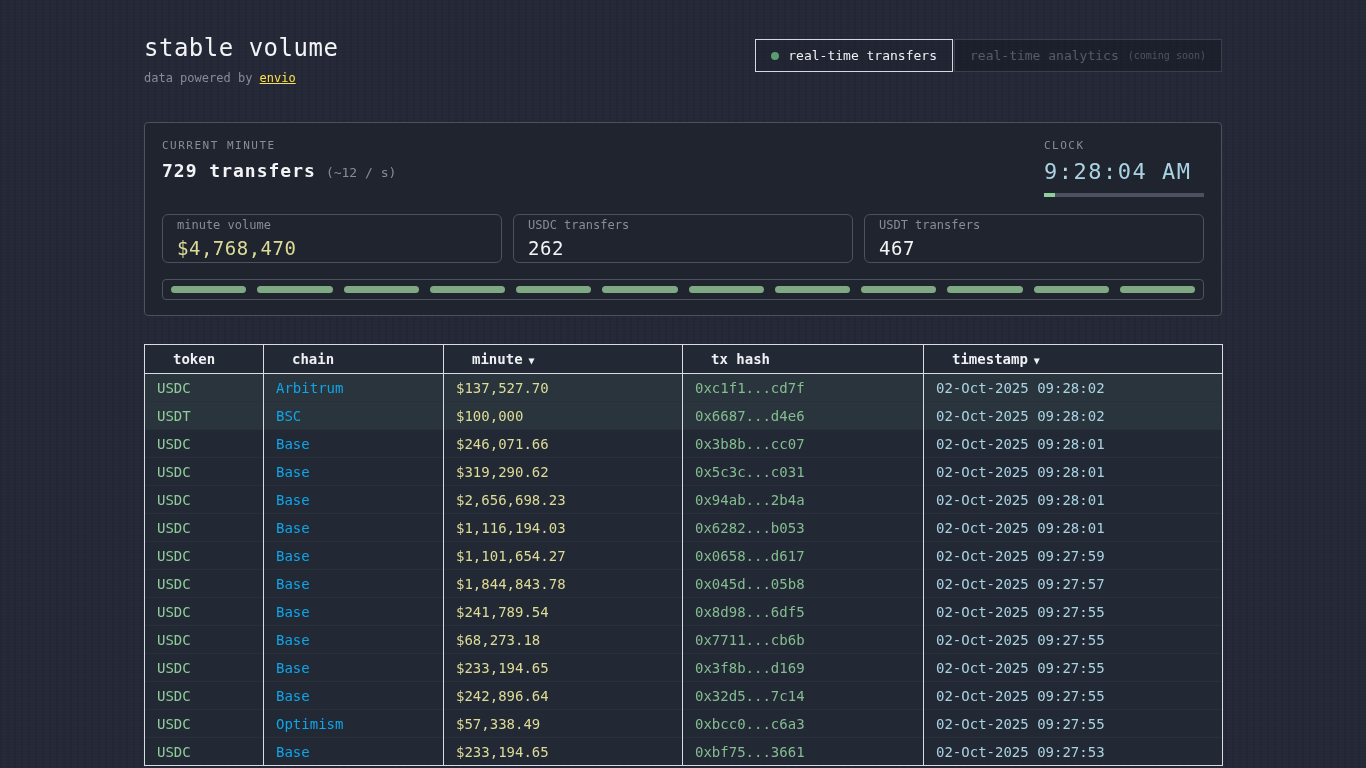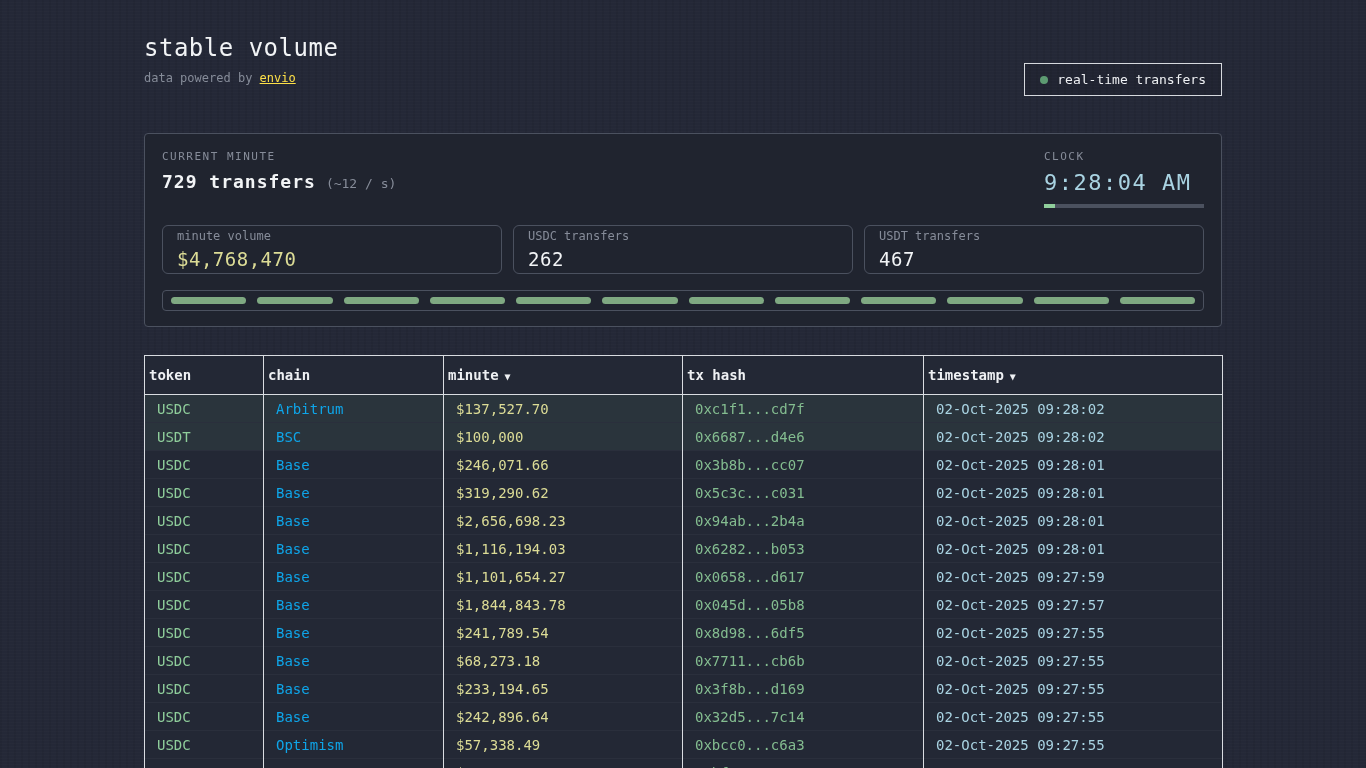--- a/index.html
+++ b/index.html
@@ -12,21 +12,21 @@
     font-family:"DejaVu Sans Mono","Liberation Mono",monospace;
     color:#eef0f3;
   }
   .page { width:1078px; margin:0 auto; }
 
   
   .topbar { padding-top:34px; display:flex; justify-content:space-between; align-items:flex-start; }
   .title { font-size:24px; font-weight:500; color:#f2f4f6; letter-spacing:0.5px; }
   .subtitle { margin-top:9px; font-size:12px; color:#868c99; }
   .subtitle a { color:#fde047; text-decoration:underline; cursor:pointer; }
-  .tabs { display:flex; gap:1px; margin-top:29px; }
+  .tabs { display:flex; gap:1px; margin-top:5px; }
   .tab { font-size:13px; padding:8px 15px; display:flex; align-items:center; gap:9px; white-space:nowrap; }
   .tab.active { border:1px solid #d6d9de; color:#eef0f3; cursor:pointer; background:rgba(0,0,0,0.08); }
   .tab.disabled { border:1px solid #3a3f4d; color:#565c69; background:rgba(20,23,31,0.45); }
   .dot { width:8px; height:8px; border-radius:50%; background:var(--accent-green-dim,#5d9b72); }
   .tab .suffix { font-size:10px; color:#4e5461; }
 
   
   .stats-card { margin-top:37px; border:1px solid #4b515f; border-radius:4px; background:#20242f; padding:16px 17px 15px; }
   .stats-top { display:flex; justify-content:space-between; }
   .eyebrow { font-size:11px; letter-spacing:1.5px; color:#868c99; }
@@ -45,21 +45,21 @@
   .mini-value.yellow { color:var(--accent-yellow,#dcdc96); }
 
   .activity-bar { margin-top:16px; border:1px solid #4b515f; border-radius:4px; padding:6px 8px; display:flex; gap:11px; }
   .activity-seg { flex:1; height:7px; border-radius:4px; background:var(--seg-green,#7fa982); }
 
   
   .table-wrap { margin-top:28px; }
   table { width:100%; border-collapse:collapse; border:1px solid #d9dce1; background:#232835; font-size:14px; table-layout:fixed; }
   col.c-token { width:119px; } col.c-chain { width:180px; } col.c-value { width:239px; }
   col.c-hash { width:241px; } col.c-ts { width:299px; }
-  th { text-align:left; font-weight:bold; color:#eef0f3; padding:5px 4px; border:1px solid #d9dce1; height:39px; }
+  th { text-align:left; font-weight:bold; color:#eef0f3; padding:5px 28px; border:1px solid #d9dce1; height:29px; }
   th .sort-icon { font-size:10px; margin-left:6px; color:#eef0f3; }
   td { padding:4px 12px; height:28px; border-left:1px solid #d9dce1; border-right:1px solid #d9dce1; white-space:nowrap; overflow:hidden; }
   tbody tr { border-top:1px solid rgba(255,255,255,0.035); }
   tbody tr.highlight { background:rgba(143,206,155,0.07); }
   td.token { color:var(--accent-green,#86c596); }
   td.chain { color:#0ea5e9; }
   td.value { color:var(--accent-yellow,#d8d88e); }
   td.hash  { color:var(--hash-green,#84bd90); cursor:pointer; }
   td.ts    { color:var(--accent-blue,#a9d3e2); }
 </style>
@@ -70,20 +70,24 @@
 
   <div class="topbar">
     <div>
       <div class="title">stable volume</div>
       <div class="subtitle"><span>data powered by </span><a>envio</a></div>
     </div>
     <div class="tabs">
       <div class="tab active">
         <span class="dot"></span>
         <span>real-time transfers</span>
+      </div>
+      <div class="tab disabled">
+        <span>real-time analytics</span>
+        <span class="suffix">(coming soon)</span>
       </div>
     </div>
   </div>
 
   <div class="stats-card">
     <div class="stats-top">
       <div>
         <div class="eyebrow">CURRENT MINUTE</div>
         <div class="transfers-line">
           <span class="transfers-count">729 transfers</span>

